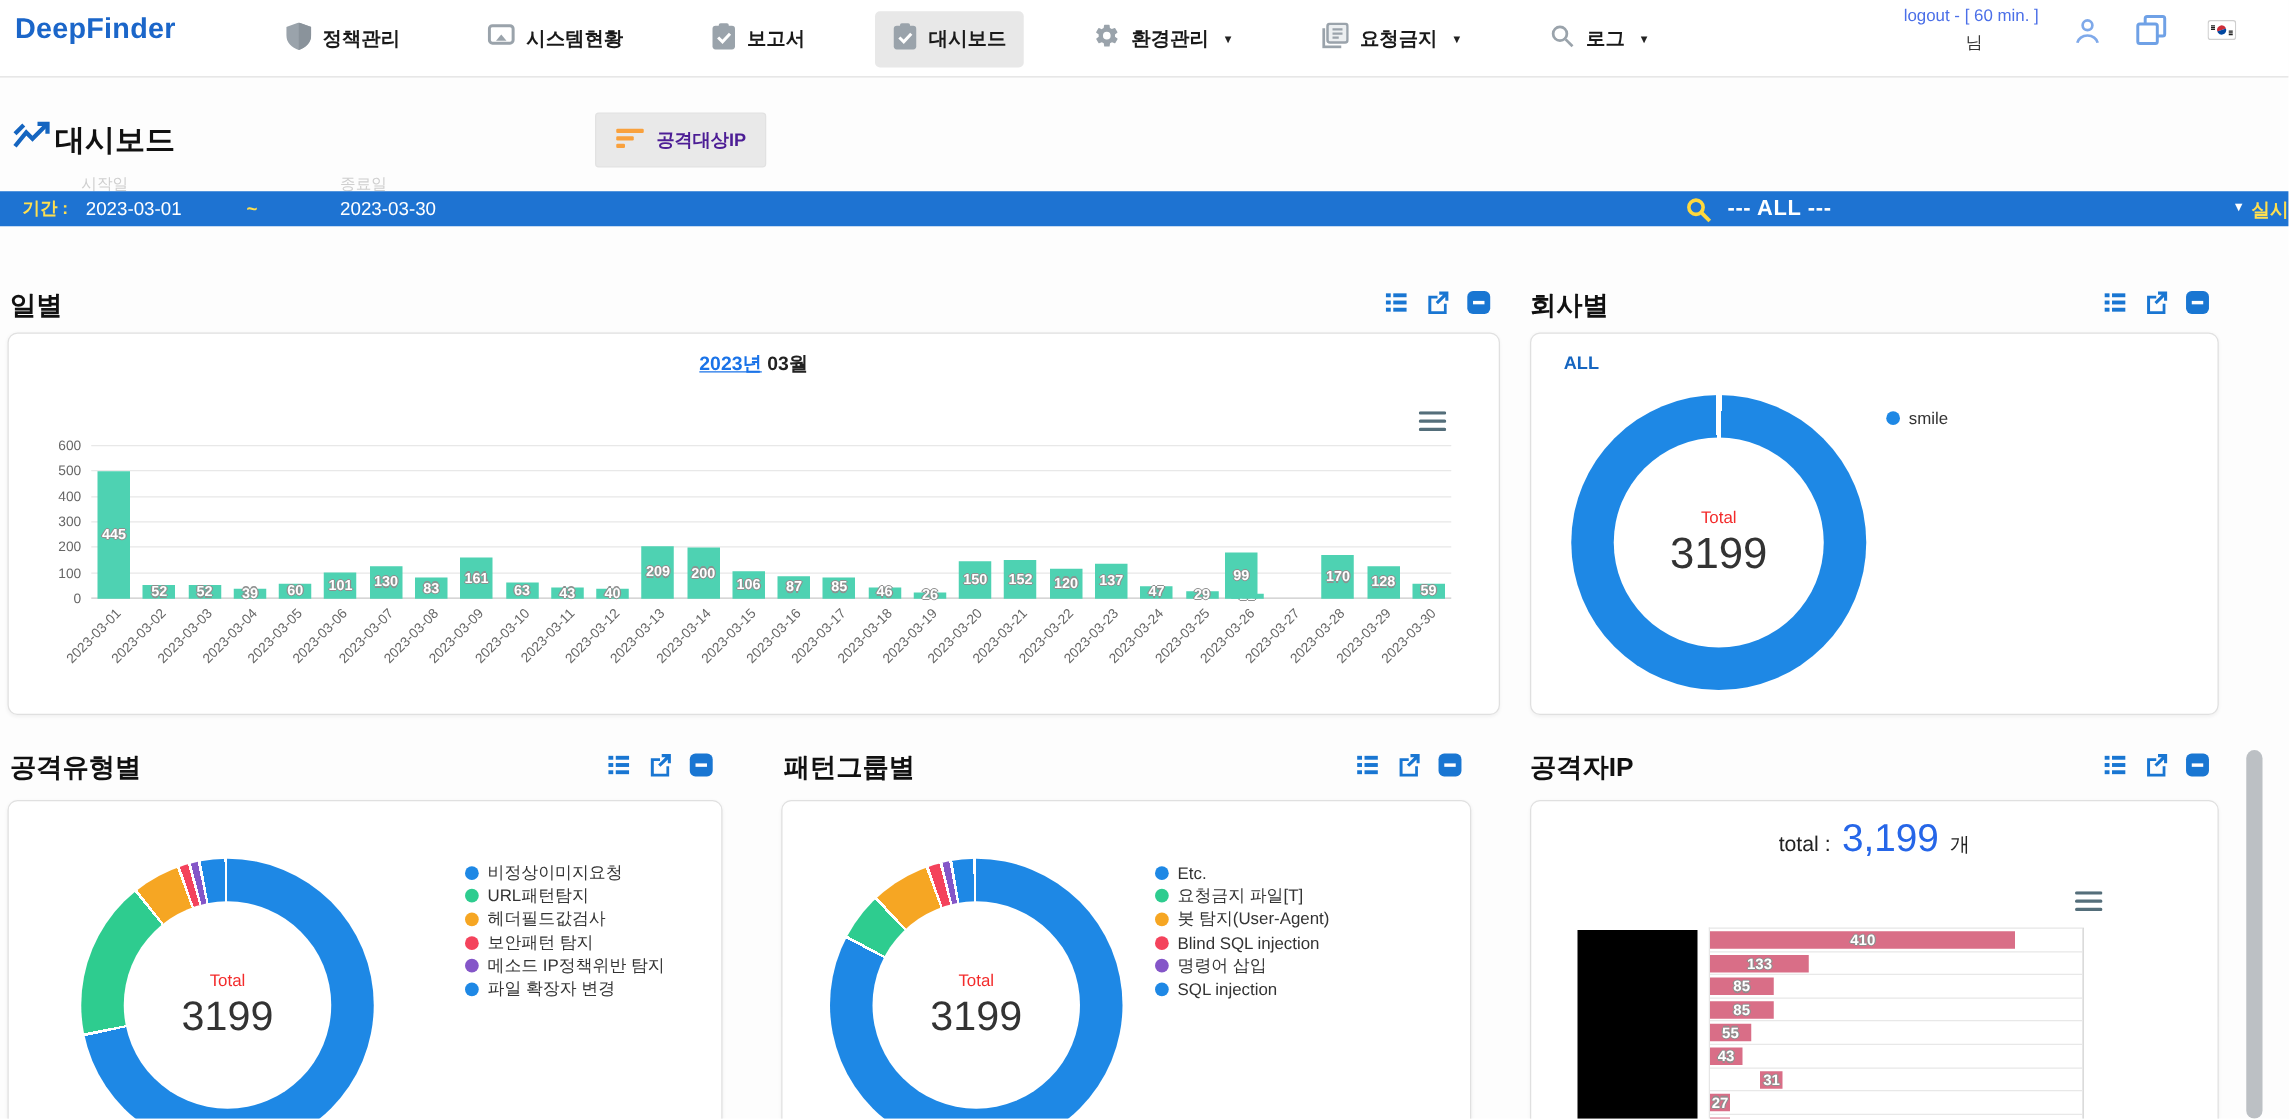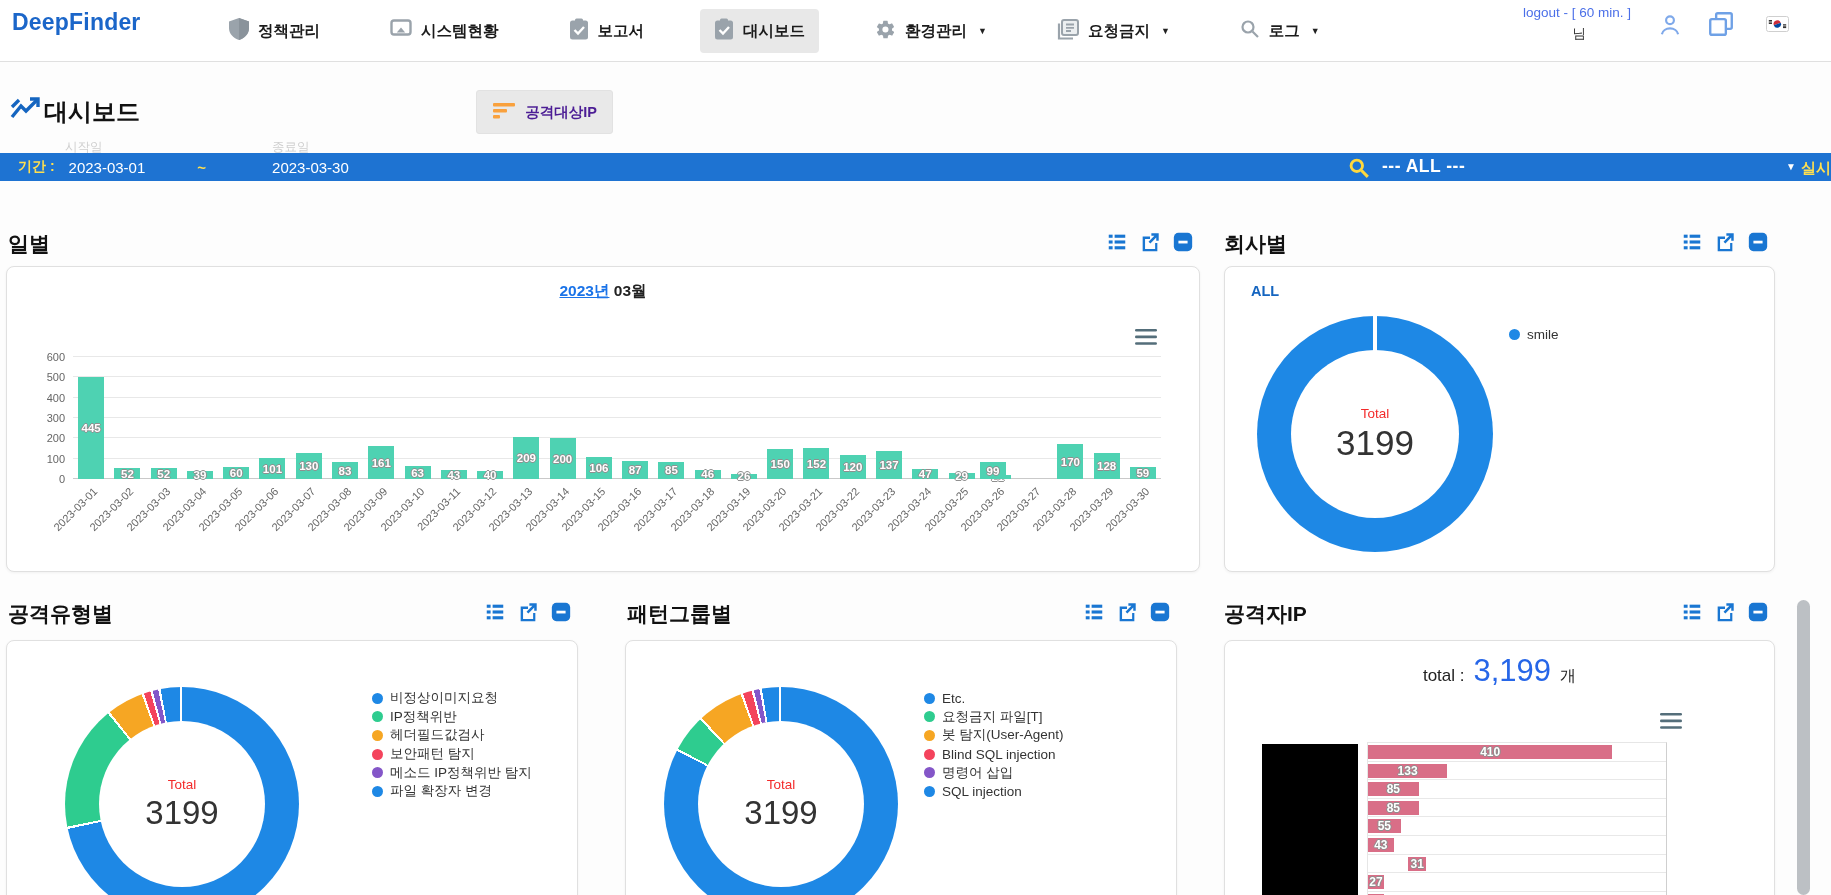--- a/index.html
+++ b/index.html
@@ -397,21 +397,21 @@
         </div>
         <div class="xlabel" style="left: 770.267px;">2023-03-24</div>
         <div class="bar" style="left: 875.533px; height: 5.89667px; background: rgb(78, 210, 178);">
           <span class="barval">29</span>
         </div>
         <div class="xlabel" style="left: 806.533px;">2023-03-25</div>
         <div class="bar" style="left: 911.8px; height: 4.27px; background: rgb(78, 210, 178);">
           <span class="barval">21</span>
         </div>
         <div class="xlabel" style="left: 842.8px;">2023-03-26</div>
-        <div class="bar" style="left: 907px; height: 17px; background: rgb(78, 210, 178);">
+        <div class="bar" style="left: 907px; height: 37px; background: rgb(78, 210, 178);">
           <span class="barval">99</span>
         </div>
         <div class="xlabel" style="left: 879.067px;">2023-03-27</div>
         <div class="bar" style="left: 984.333px; height: 34.5667px; background: rgb(78, 210, 178);">
           <span class="barval">170</span>
         </div>
         <div class="xlabel" style="left: 915.333px;">2023-03-28</div>
         <div class="bar" style="left: 1020.6px; height: 26.0267px; background: rgb(78, 210, 178);">
           <span class="barval">128</span>
         </div>
@@ -530,21 +530,21 @@
         <span class="total-num" style="font-size:33px;">3199</span>
       </div>
     </div>
     <ul class="legend" style="left:365px; top:48px;">
         <li>
           <span class="dot" style="background: rgb(30, 136, 229);"></span>
           <span class="lab">비정상이미지요청</span>
         </li>
         <li>
           <span class="dot" style="background: rgb(46, 204, 143);"></span>
-          <span class="lab">IP정책위반</span>
+          <span class="lab">URL패턴탐지</span>
         </li>
         <li>
           <span class="dot" style="background: rgb(246, 166, 35);"></span>
           <span class="lab">헤더필드값검사</span>
         </li>
         <li>
           <span class="dot" style="background: rgb(244, 67, 92);"></span>
           <span class="lab">보안패턴 탐지</span>
         </li>
         <li>

